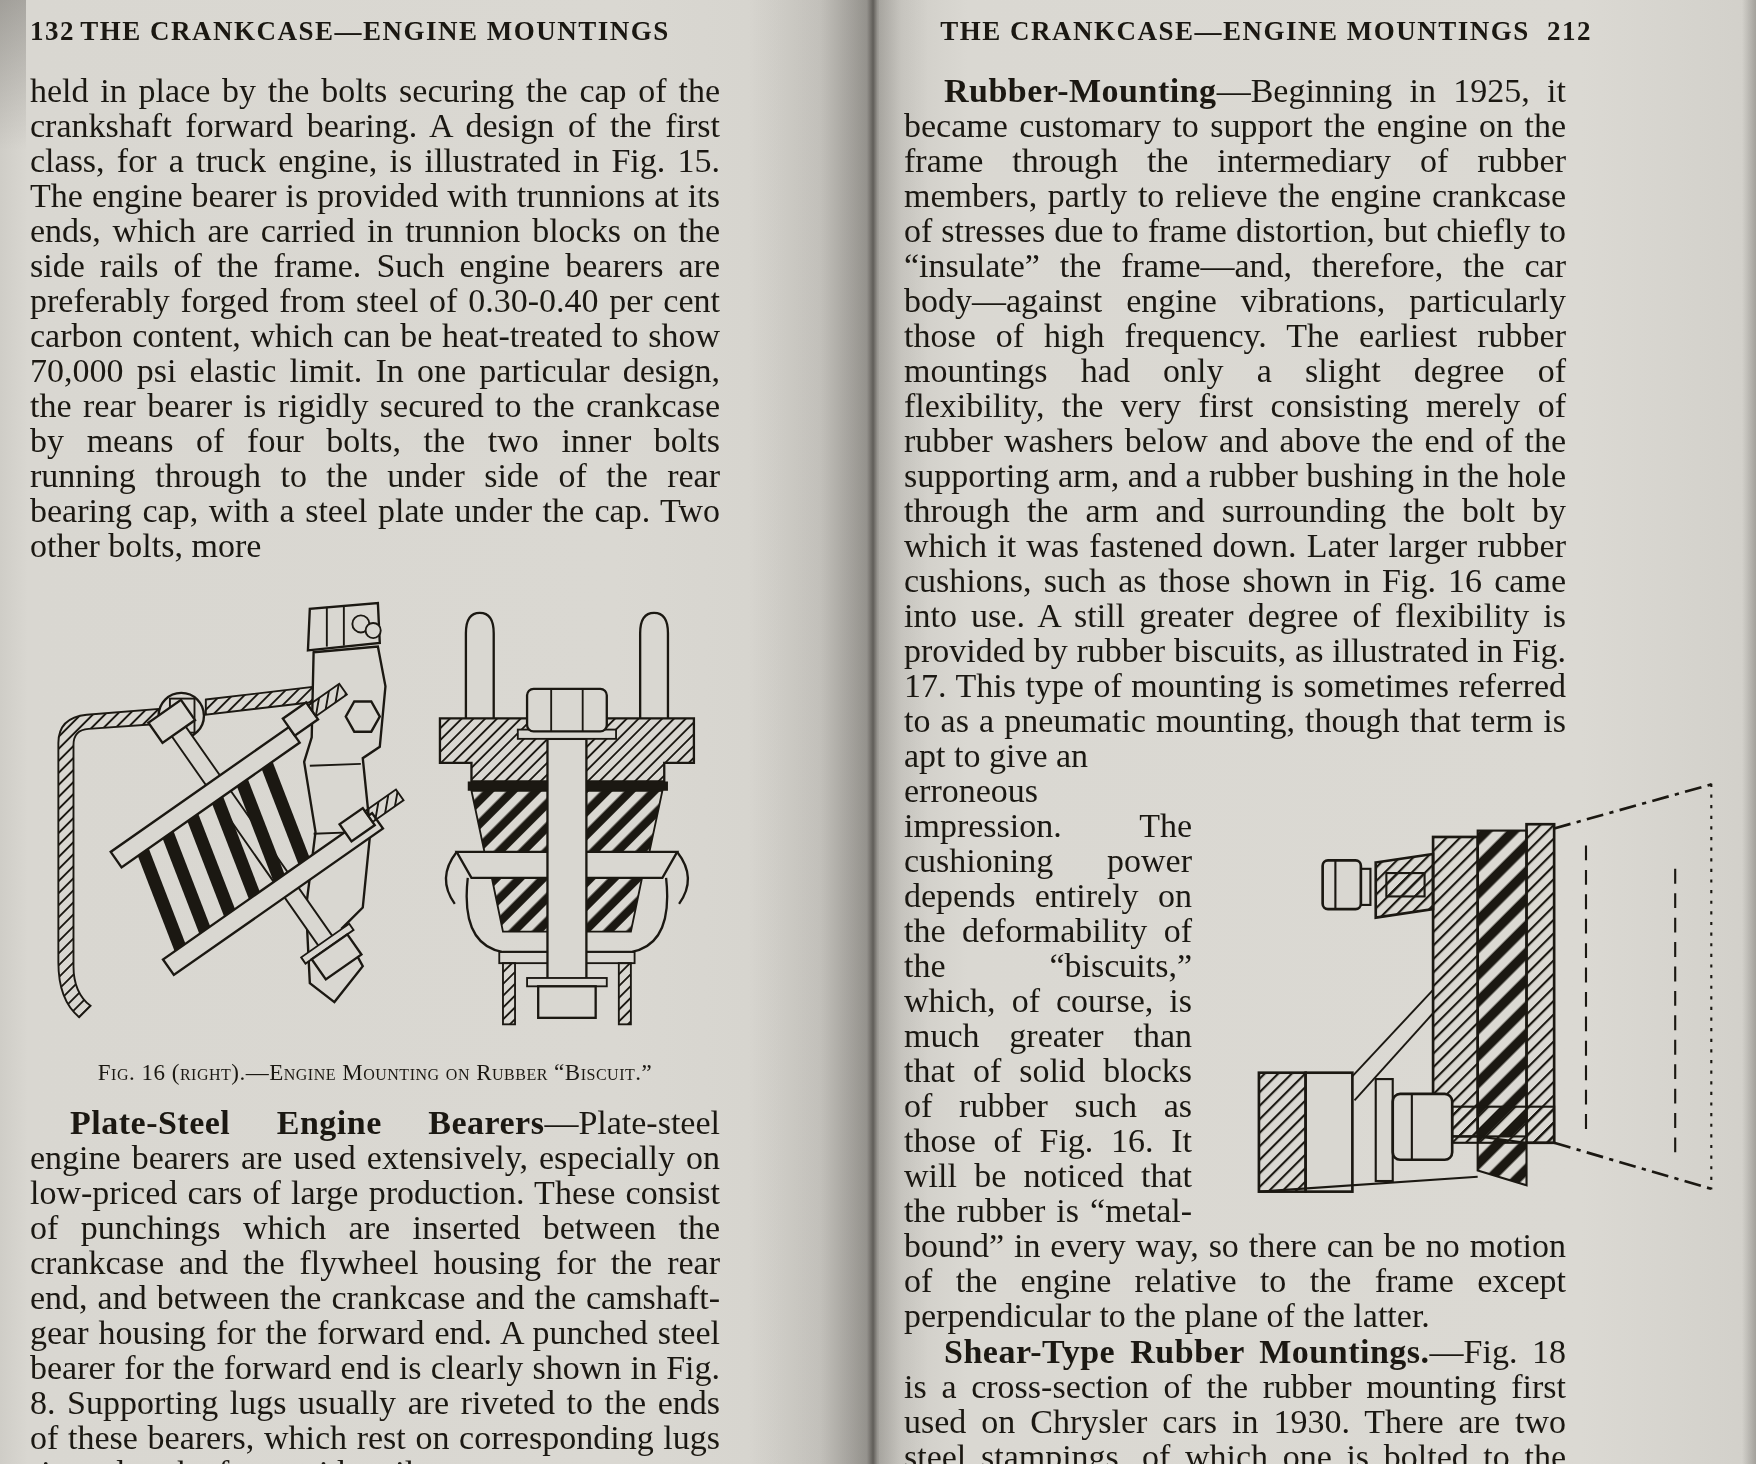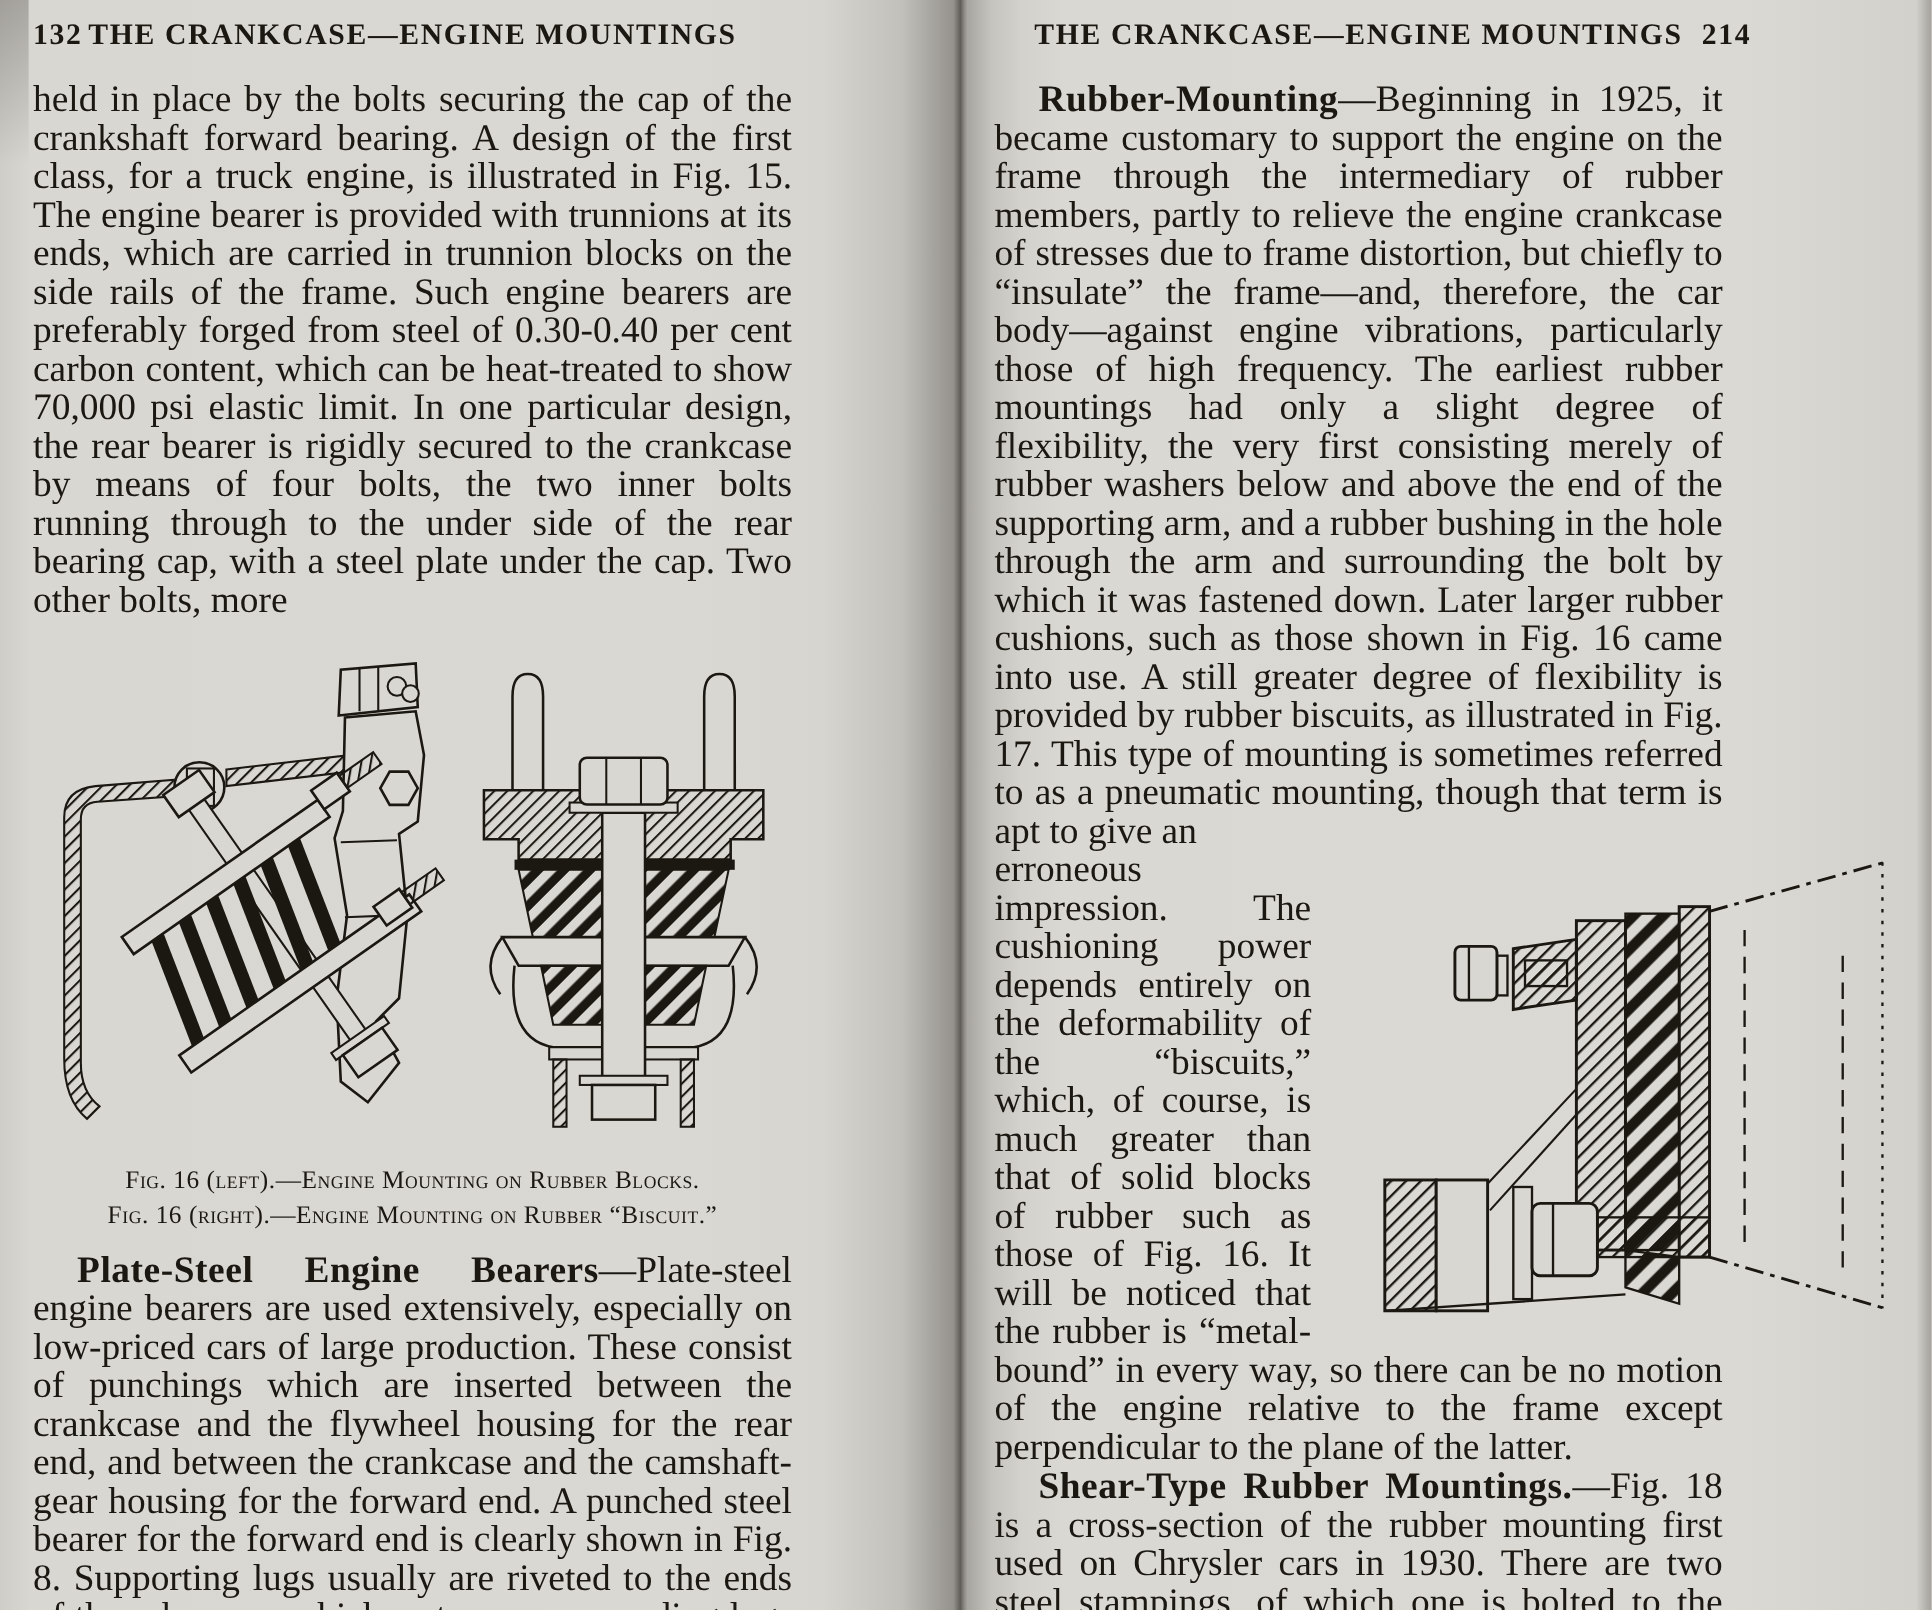--- a/index.html
+++ b/index.html
@@ -130,35 +130,34 @@
         <rect x="122" y="96" width="86" height="46" rx="7" fill="#d9d7d1" stroke="#1b1812" stroke-width="2.5"></rect>
         <line x1="148" y1="96" x2="148" y2="142" stroke="#1b1812" stroke-width="2"></line>
         <line x1="182" y1="96" x2="182" y2="142" stroke="#1b1812" stroke-width="2"></line>
 
         <rect x="122" y="408" width="86" height="9" fill="#d9d7d1" stroke="#1b1812" stroke-width="2"></rect>
         <rect x="134" y="417" width="62" height="34" fill="#d9d7d1" stroke="#1b1812" stroke-width="2.5"></rect>
       </svg>
     </div>
 
     <div class="caption-block">
-      <div class="caption">Fig. 16 (left).—Engine Mounting on Rubber Blocks.</div>
       <div class="caption">Fig. 16 (right).—Engine Mounting on Rubber “Biscuit.”</div>
     </div>
 
     <div class="para indent">
       <b class="lead">Plate-Steel Engine Bearers</b><span>—Plate-steel engine bearers are used extensively, especially on low-priced cars of large production. These consist of punchings which are inserted between the crankcase and the flywheel housing for the rear end, and between the crankcase and the camshaft-gear housing for the forward end. A punched steel bearer for the forward end is clearly shown in Fig. 8. Supporting lugs usually are riveted to the ends of these bearers, which rest on corresponding lugs riveted to the frame side rails.</span>
     </div>
   </div>
 </div>
 
 <div class="page page-right">
   <div class="content">
     <div class="pg-head">
       <span>THE CRANKCASE—ENGINE MOUNTINGS</span>
-      <span class="pg-num nright">214</span>
+      <span class="pg-num nright">212</span>
     </div>
 
     <div class="para indent">
       <b class="lead">Rubber-Mounting</b><span>—Beginning in 1925, it became customary to support the engine on the frame through the intermediary of rubber members, partly to relieve the engine crankcase of stresses due to frame distortion, but chiefly to “insulate” the frame—and, therefore, the car body—against engine vibrations, particularly those of high frequency. The earliest rubber mountings had only a slight degree of flexibility, the very first consisting merely of rubber washers below and above the end of the supporting arm, and a rubber bushing in the hole through the arm and surrounding the bolt by which it was fastened down. Later larger rubber cushions, such as those shown in Fig. 16 came into use. A still greater degree of flexibility is provided by rubber biscuits, as illustrated in Fig. 17. This type of mounting is sometimes referred to as a pneumatic mounting, though that term is apt to give an</span>
     </div>
 
     <div>
       <div class="fig18-float">
 
         <svg width="500" height="446" viewBox="0 0 470 420">

